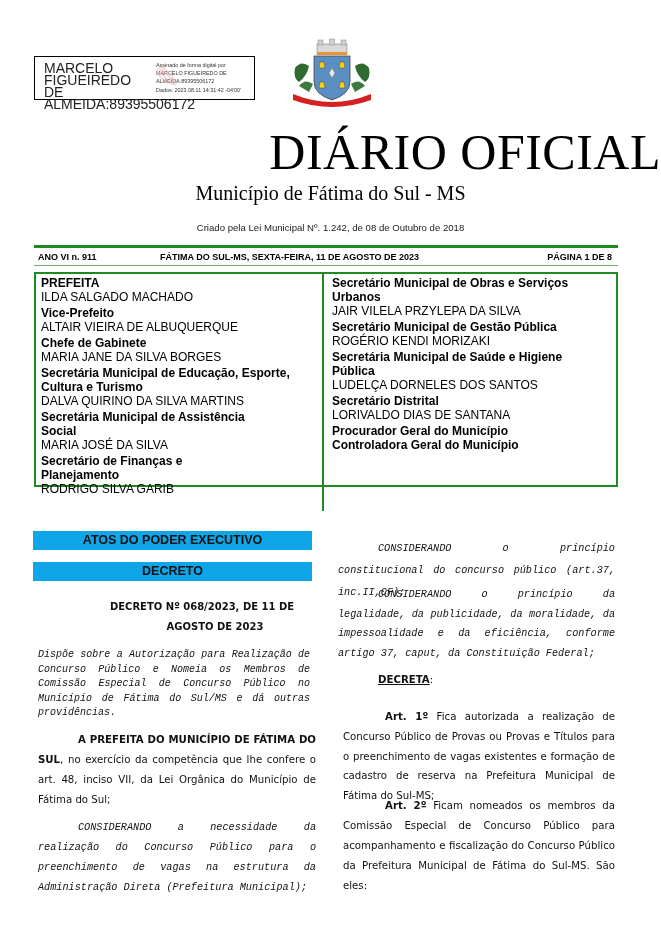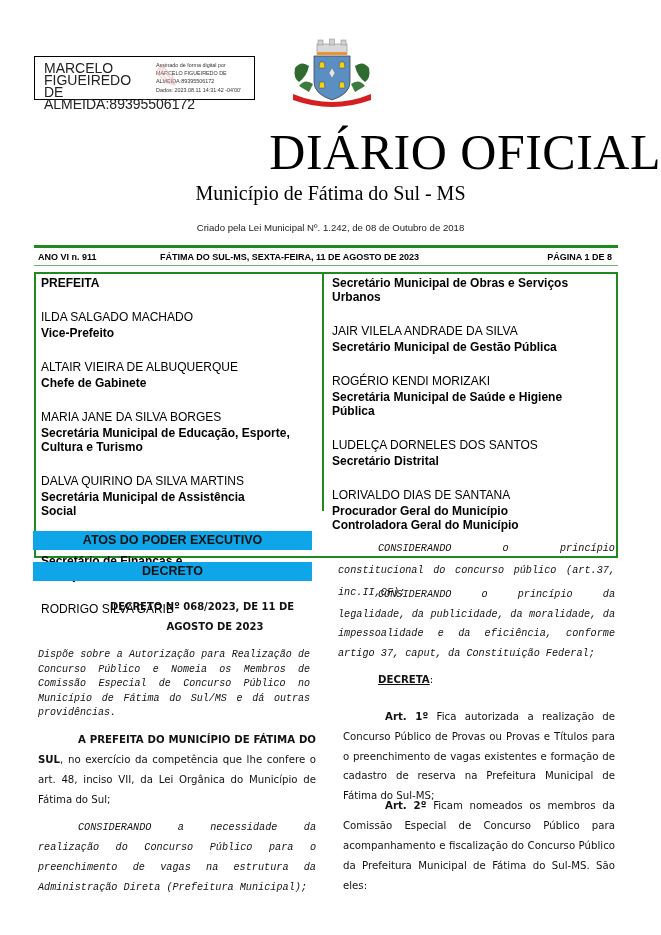--- a/index.html
+++ b/index.html
@@ -19,27 +19,27 @@
   .subtitle { left:0; top:178px; width:661px; text-align:center; font-family:"Liberation Serif", serif; font-size:20px; line-height:30px; }
   .created { left:0; top:222px; width:661px; text-align:center; font-size:9.6px; line-height:12px; color:#222; }
 
   .rule-top { left:34px; top:245px; width:584px; height:3px; background:#1f8a1f; }
   .infobar { left:38px; top:250px; width:578px; height:14px; font-size:9px; font-weight:bold; line-height:14px; }
   .infobar .l { position:absolute; left:0; }
   .infobar .c { position:absolute; left:122px; }
   .infobar .r { position:absolute; right:4px; }
   .rule-bot { left:34px; top:265px; width:584px; height:1px; background:#6cb66c; }
 
-  .staff { left:34px; top:272px; width:584px; height:286px; border:2px solid #1f8a1f; box-sizing:border-box; }
+  .staff { left:34px; top:272px; width:584px; height:215px; border:2px solid #1f8a1f; box-sizing:border-box; }
   .staff-div { left:322px; top:272px; width:2px; height:239px; background:#1f8a1f; }
   .col { position:absolute; top:2px; font-size:12px; line-height:14.2px; }
   .col.left { left:5px; width:280px; }
   .col.right { left:296px; width:280px; }
   .col .role { font-weight:bold; }
-  .col .name { margin-bottom:1.5px;margin-top:20px; }
+  .col .name { margin-bottom:1.5px; }
 
   .greenbar { left:33px; width:279px; height:19px; background:#0ea5e9; text-align:center; font-weight:bold; font-size:12.5px; line-height:19px; color:#111; }
 
   .vdoc { font-family:"DejaVu Sans", sans-serif; font-size:10.2px; color:#111; }
   .p { position:absolute; text-align:justify; }
   .ital { font-style:italic;font-family:Liberation Mono, monospace; }
   .b { font-weight:bold; }
   .u { text-decoration:underline; }
 </style>
 </head>
@@ -109,21 +109,21 @@
     <div class="name">MARIA JANE DA SILVA BORGES</div>
     <div class="role">Secretária Municipal de Educação, Esporte, Cultura e Turismo</div>
     <div class="name">DALVA QUIRINO DA SILVA MARTINS</div>
     <div class="role" style="width:230px">Secretária Municipal de Assistência Social</div>
     <div class="name">MARIA JOSÉ DA SILVA</div>
     <div class="role" style="width:160px">Secretário de Finanças e Planejamento</div>
     <div class="name">RODRIGO SILVA GARIB</div>
   </div>
   <div class="col right">
     <div class="role" style="width:260px">Secretário Municipal de Obras e Serviços Urbanos</div>
-    <div class="name">JAIR VILELA ANDRADE DA SILVA</div>
+    <div class="name">JAIR VILELA PRZYLEPA DA SILVA</div>
     <div class="role">Secretário Municipal de Gestão Pública</div>
     <div class="name">ROGÉRIO KENDI MORIZAKI</div>
     <div class="role" style="width:250px">Secretária Municipal de Saúde e Higiene Pública</div>
     <div class="name">LUDELÇA DORNELES DOS SANTOS</div>
     <div class="role">Secretário Distrital</div>
     <div class="name">LORIVALDO DIAS DE SANTANA</div>
     <div class="role">Procurador Geral do Município</div>
     <div class="role">Controladora Geral do Município</div>
   </div>
 </div>

